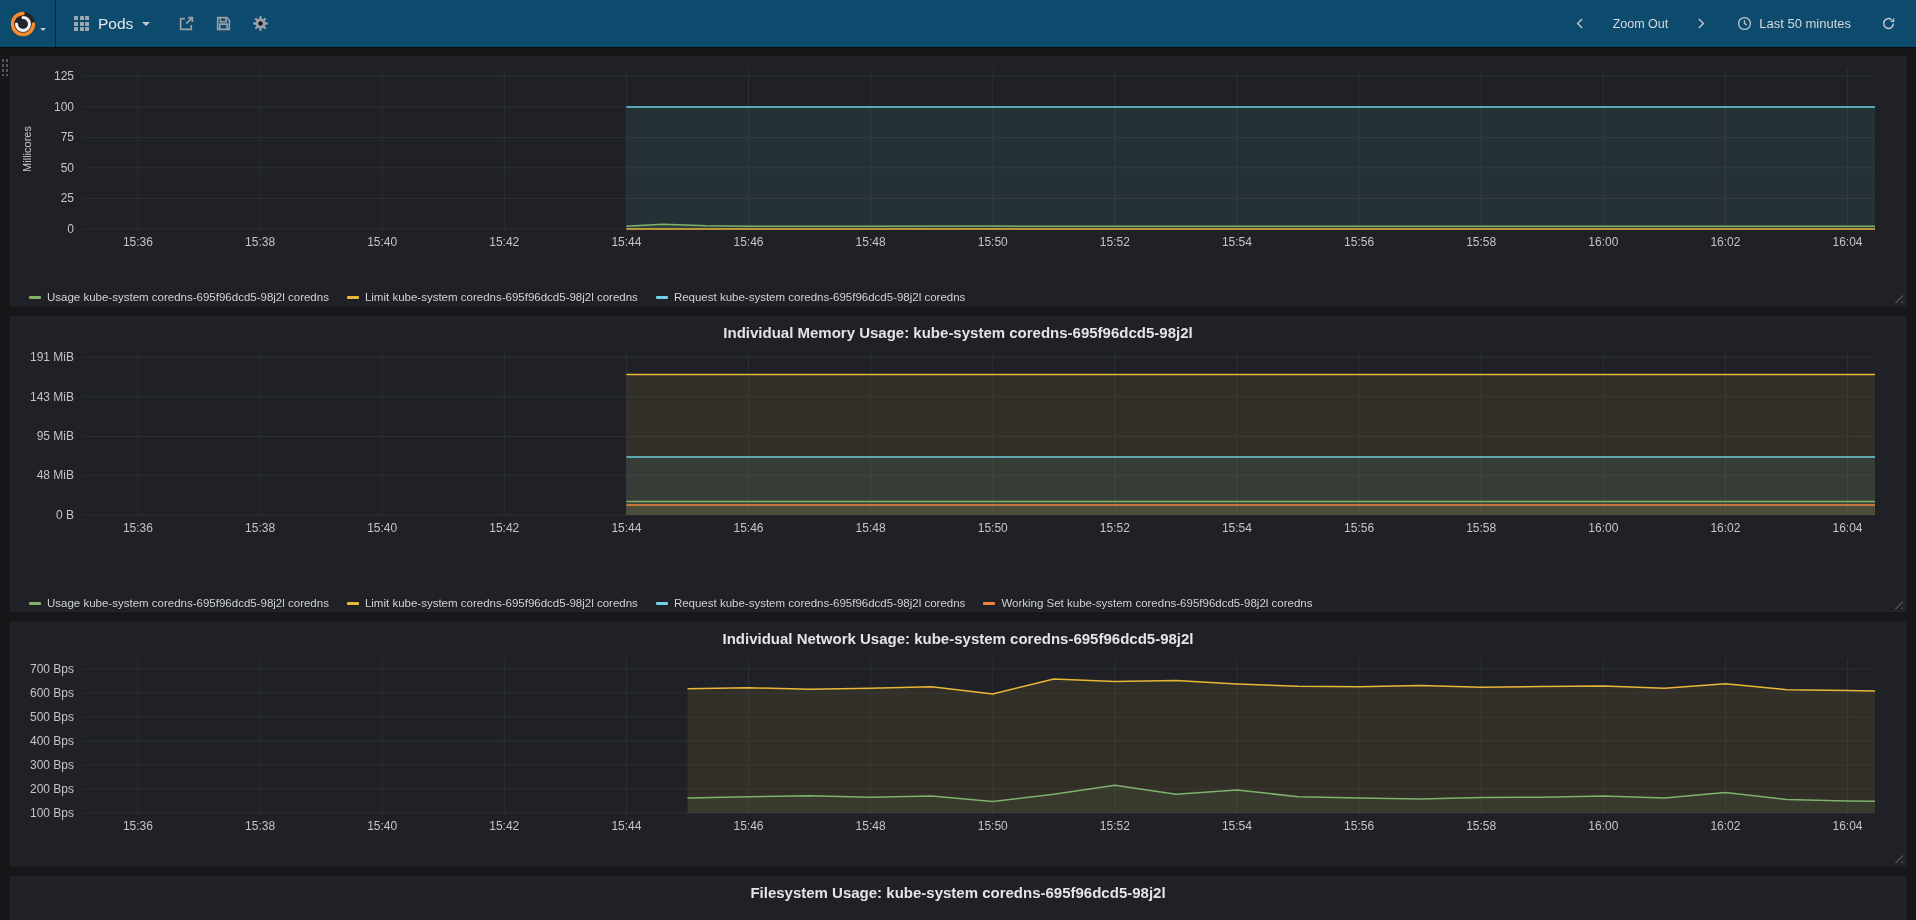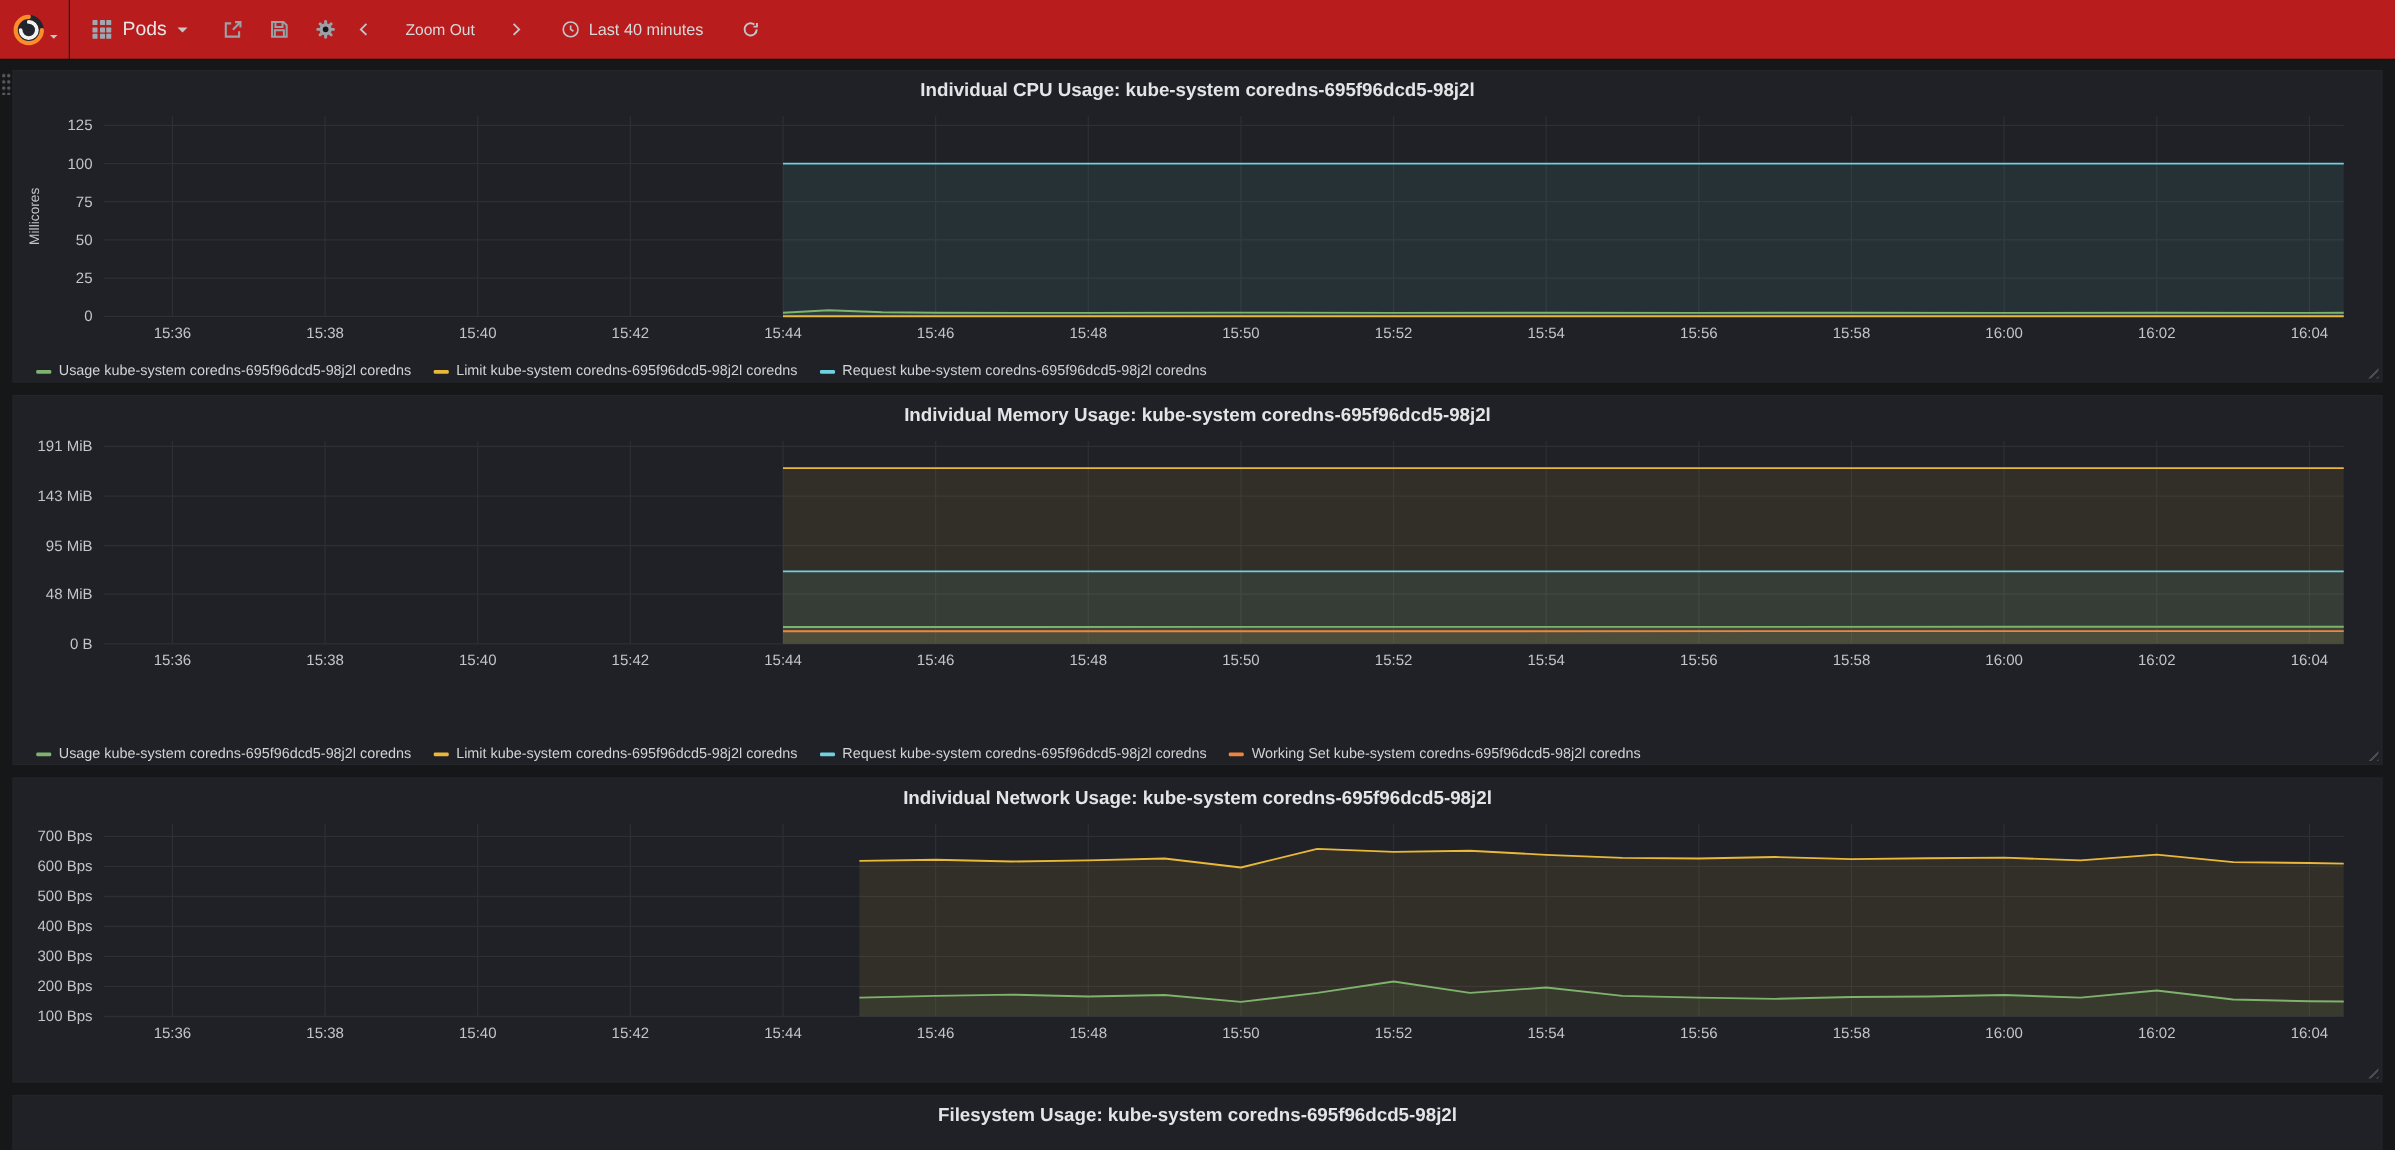--- a/index.html
+++ b/index.html
@@ -2,22 +2,22 @@
 <html><head>
 <meta charset="utf-8">
 <style>
   *{box-sizing:border-box;margin:0;padding:0}
   html,body{width:1916px;height:920px;overflow:hidden;background:#161719;
     font-family:"Liberation Sans","DejaVu Sans",sans-serif;color:#d8d9da}
   svg{display:block}
   button{font-family:inherit}
 
   
-  .navbar{height:48px;display:flex;align-items:center;justify-content:flex-start;
-    background:#b91c1c;border-bottom:1px solid #0b0c0e;padding-right:14px}
+  .navbar{height:48px;display:flex;align-items:center;justify-content:space-between;
+    background:#0c4a6e;border-bottom:1px solid #0b0c0e;padding-right:14px}
   .nav-left{display:flex;align-items:center;height:100%}
   .logo-btn{width:56px;height:100%;display:flex;align-items:center;justify-content:center;gap:4px;cursor:pointer;border-right:1px solid #1d2025}
   .caret{width:0;height:0;border-left:4px solid transparent;border-right:4px solid transparent;border-top:4px solid #c7c8ca;display:inline-block}
   .caret.sm{border-left-width:3px;border-right-width:3px;border-top-width:3px;margin-top:12px}
   .dash-picker{display:flex;align-items:center;gap:9px;padding:0 18px;height:100%;cursor:pointer}
   .grid-icon{display:grid;grid-template-columns:repeat(3,4px);grid-gap:1.5px}
   .grid-icon i{width:4px;height:4px;background:#9fa7b0;border-radius:.5px}
   .dash-title{font-size:15.5px;color:#e6e7e8}
   .icon-btn{background:none;border:none;padding:0 10px;height:100%;display:flex;align-items:center;cursor:pointer}
   .nav-right{display:flex;align-items:center;gap:12px}
@@ -117,37 +117,36 @@
       <button class="nav-ico-btn">
         <svg width="13" height="13" viewBox="0 0 16 16" fill="none" stroke="#c3c5c8" stroke-width="1.8">
           <path d="M6 2.5L11.5 8 6 13.5"></path>
         </svg>
       </button>
       <button class="time-btn">
         <svg width="15" height="15" viewBox="0 0 16 16" fill="none" stroke="#c3c5c8" stroke-width="1.4">
           <circle cx="8" cy="8" r="6.3"></circle>
             <path d="M8 4.6V8l2.4 1.6"></path>
         </svg>
-        <span>Last 40 minutes</span>
+        <span>Last 50 minutes</span>
       </button>
       <button class="nav-ico-btn">
         <svg width="15" height="15" viewBox="0 0 16 16" fill="none" stroke="#c3c5c8" stroke-width="1.6">
           <path d="M13.2 8A5.2 5.2 0 1 1 11.2 3.9"></path>
             <path d="M13.4 2.6v3h-3"></path>
         </svg>
       </button>
     </div>
   </nav>
 
 
   <div class="dashboard">
     <div class="drag-dots"></div>
 
     <section class="panel" style="height:250px">
-      <h2 class="panel-title">Individual CPU Usage: kube-system coredns-695f96dcd5-98j2l</h2>
       <div class="chart">
           <svg width="1878" height="192">
             <line x1="118.95059625212939" x2="118.95059625212939" y1="8" y2="168" stroke="#2c2f34" stroke-width="1"></line>
             <text x="118.95059625212939" y="185" text-anchor="middle" fill="#c3c5c8" font-size="12">15:36</text>
             <line x1="241.06303236797265" x2="241.06303236797265" y1="8" y2="168" stroke="#2c2f34" stroke-width="1"></line>
             <text x="241.06303236797265" y="185" text-anchor="middle" fill="#c3c5c8" font-size="12">15:38</text>
             <line x1="363.1754684838159" x2="363.1754684838159" y1="8" y2="168" stroke="#2c2f34" stroke-width="1"></line>
             <text x="363.1754684838159" y="185" text-anchor="middle" fill="#c3c5c8" font-size="12">15:40</text>
             <line x1="485.28790459965916" x2="485.28790459965916" y1="8" y2="168" stroke="#2c2f34" stroke-width="1"></line>
             <text x="485.28790459965916" y="185" text-anchor="middle" fill="#c3c5c8" font-size="12">15:42</text>

